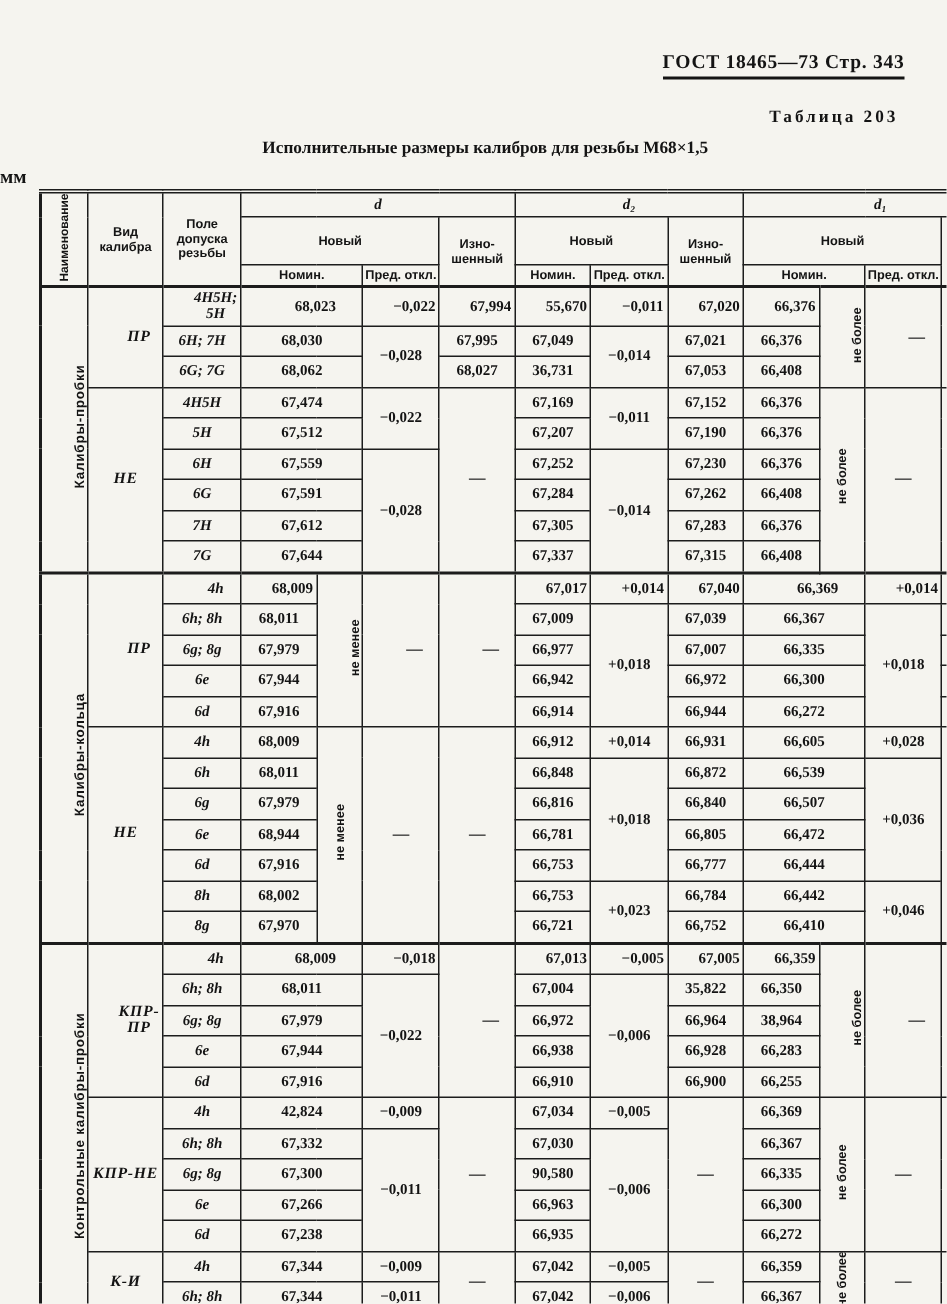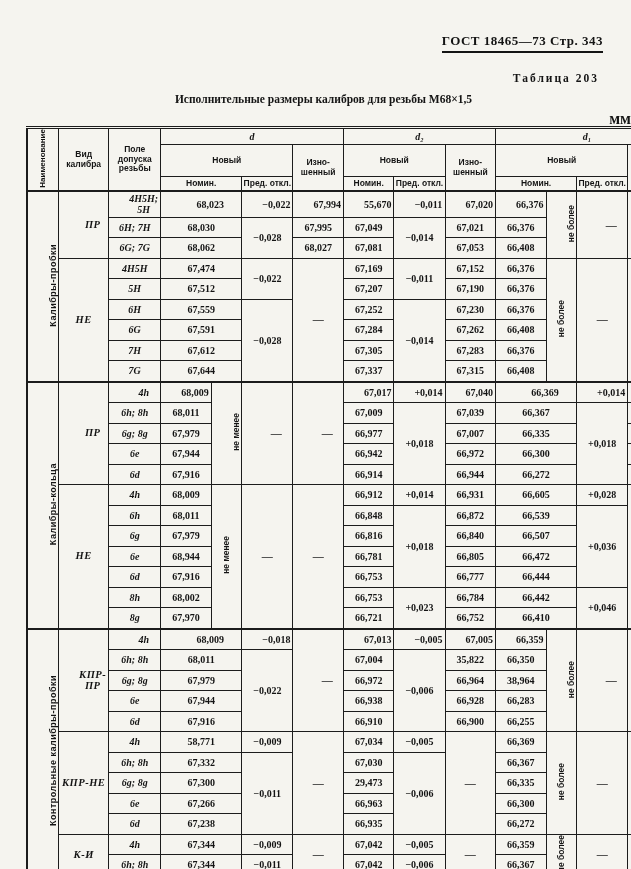--- a/index.html
+++ b/index.html
@@ -22,21 +22,21 @@
   .table-no{
     position:absolute;top:72px;right:32px;
     font-size:11.5px;font-weight:bold;letter-spacing:2px;text-align:center;
   }
   .title{
     position:absolute;top:93px;left:16px;right:0;
     text-align:center;font-size:11.5px;font-weight:bold;
   }
   .units{
     position:absolute;top:110px;left:0;right:0;
-    text-align:right;font-size:16px;font-weight:bold;margin-left:36px;
+    text-align:left;font-size:13px;font-weight:bold;
   }
   table{
     position:absolute;top:126px;left:26px;
     border-collapse:collapse;
     table-layout:fixed;
     background:transparent;
   }
   td,th{
     border:1px solid #1c1c1c;
     padding:1px 2px;
@@ -157,21 +157,21 @@
         <td>67,995</td>
         <td>67,049</td>
         <td rowspan="2">−0,014</td>
         <td>67,021</td>
         <td>66,376</td>
       </tr>
       <tr>
         <td class="tol">6G; 7G</td>
         <td colspan="2">68,062</td>
         <td>68,027</td>
-        <td>67,081</td>
+        <td>36,731</td>
         <td>67,053</td>
         <td>66,408</td>
       </tr>
       <tr>
         <td rowspan="6" class="vid">НЕ</td>
         <td class="tol">4H5H</td>
         <td colspan="2">67,474</td>
         <td rowspan="2">−0,022</td>
         <td rowspan="6" class="dash">—</td>
         <td>67,169</td>
@@ -369,21 +369,21 @@
       <tr>
         <td class="tol">6d</td>
         <td colspan="2">67,916</td>
         <td>66,910</td>
         <td>66,900</td>
         <td>66,255</td>
       </tr>
       <tr>
         <td rowspan="5" class="vid">КПР-НЕ</td>
         <td class="tol">4h</td>
-        <td colspan="2">58,771</td>
+        <td colspan="2">42,824</td>
         <td>−0,009</td>
         <td rowspan="5" class="dash">—</td>
         <td>67,034</td>
         <td>−0,005</td>
         <td rowspan="5" class="dash">—</td>
         <td>66,369</td>
         <td rowspan="5" class="strip"><span class="rot">не более</span></td>
         <td rowspan="5" class="dash">—</td>
         <td rowspan="5" class="dash">—</td>
       </tr>
@@ -391,21 +391,21 @@
         <td class="tol">6h; 8h</td>
         <td colspan="2">67,332</td>
         <td rowspan="4">−0,011</td>
         <td>67,030</td>
         <td rowspan="4">−0,006</td>
         <td>66,367</td>
       </tr>
       <tr>
         <td class="tol">6g; 8g</td>
         <td colspan="2">67,300</td>
-        <td>29,473</td>
+        <td>90,580</td>
         <td>66,335</td>
       </tr>
       <tr>
         <td class="tol">6e</td>
         <td colspan="2">67,266</td>
         <td>66,963</td>
         <td>66,300</td>
       </tr>
       <tr>
         <td class="tol">6d</td>

